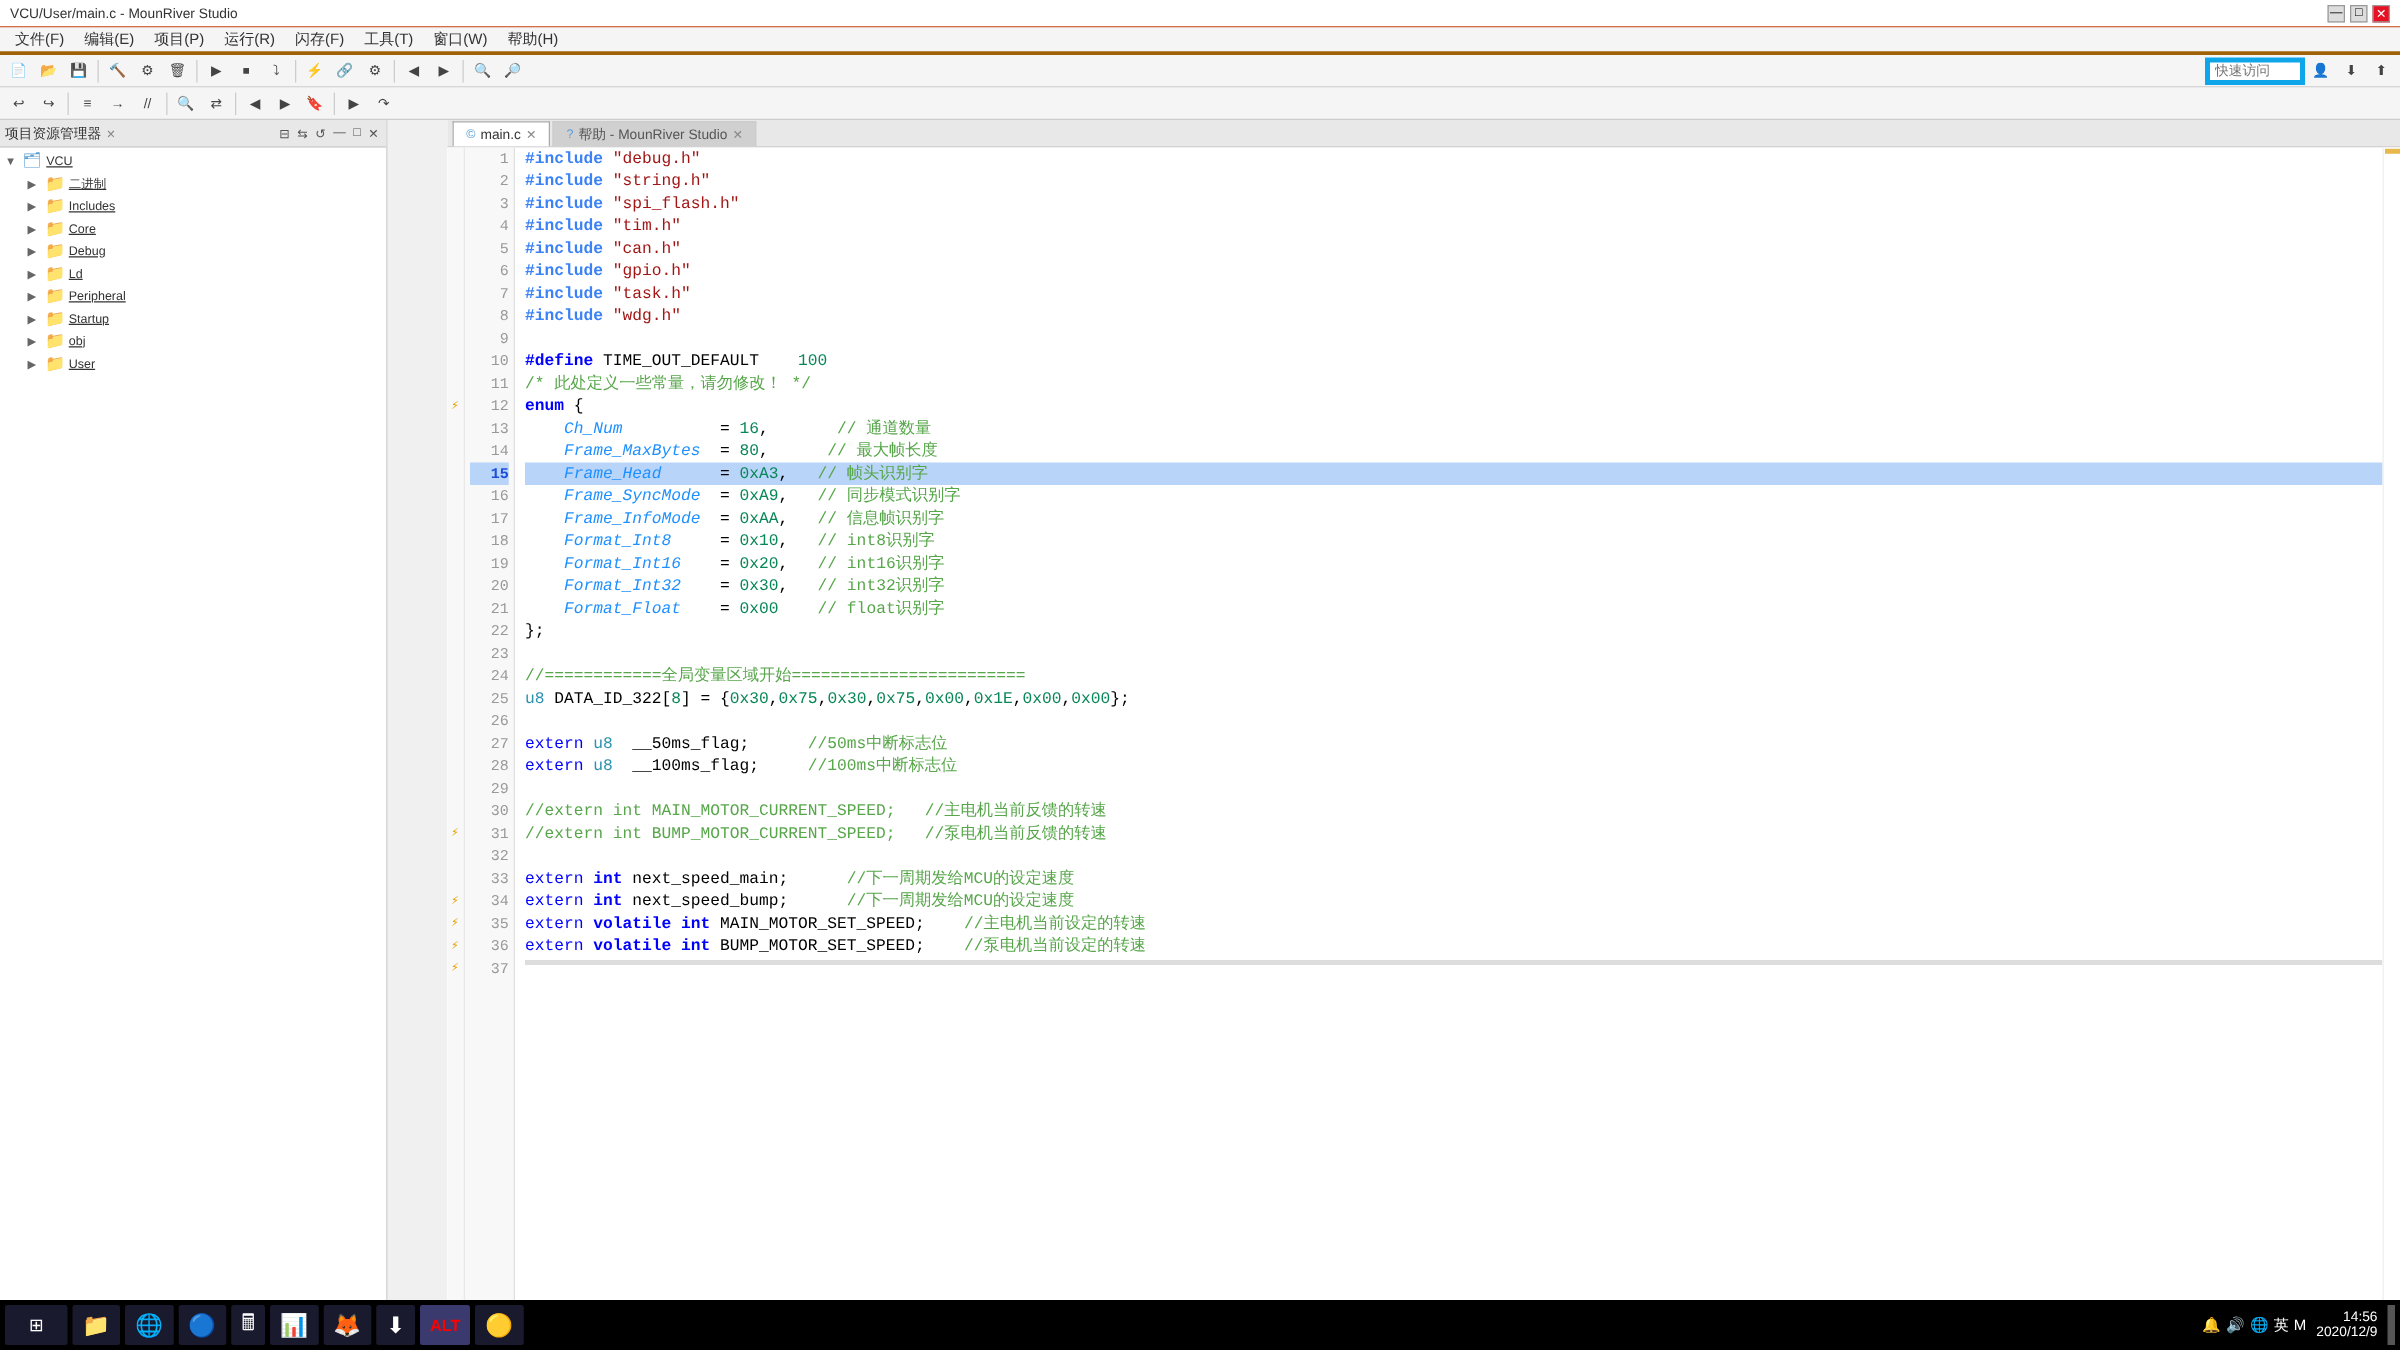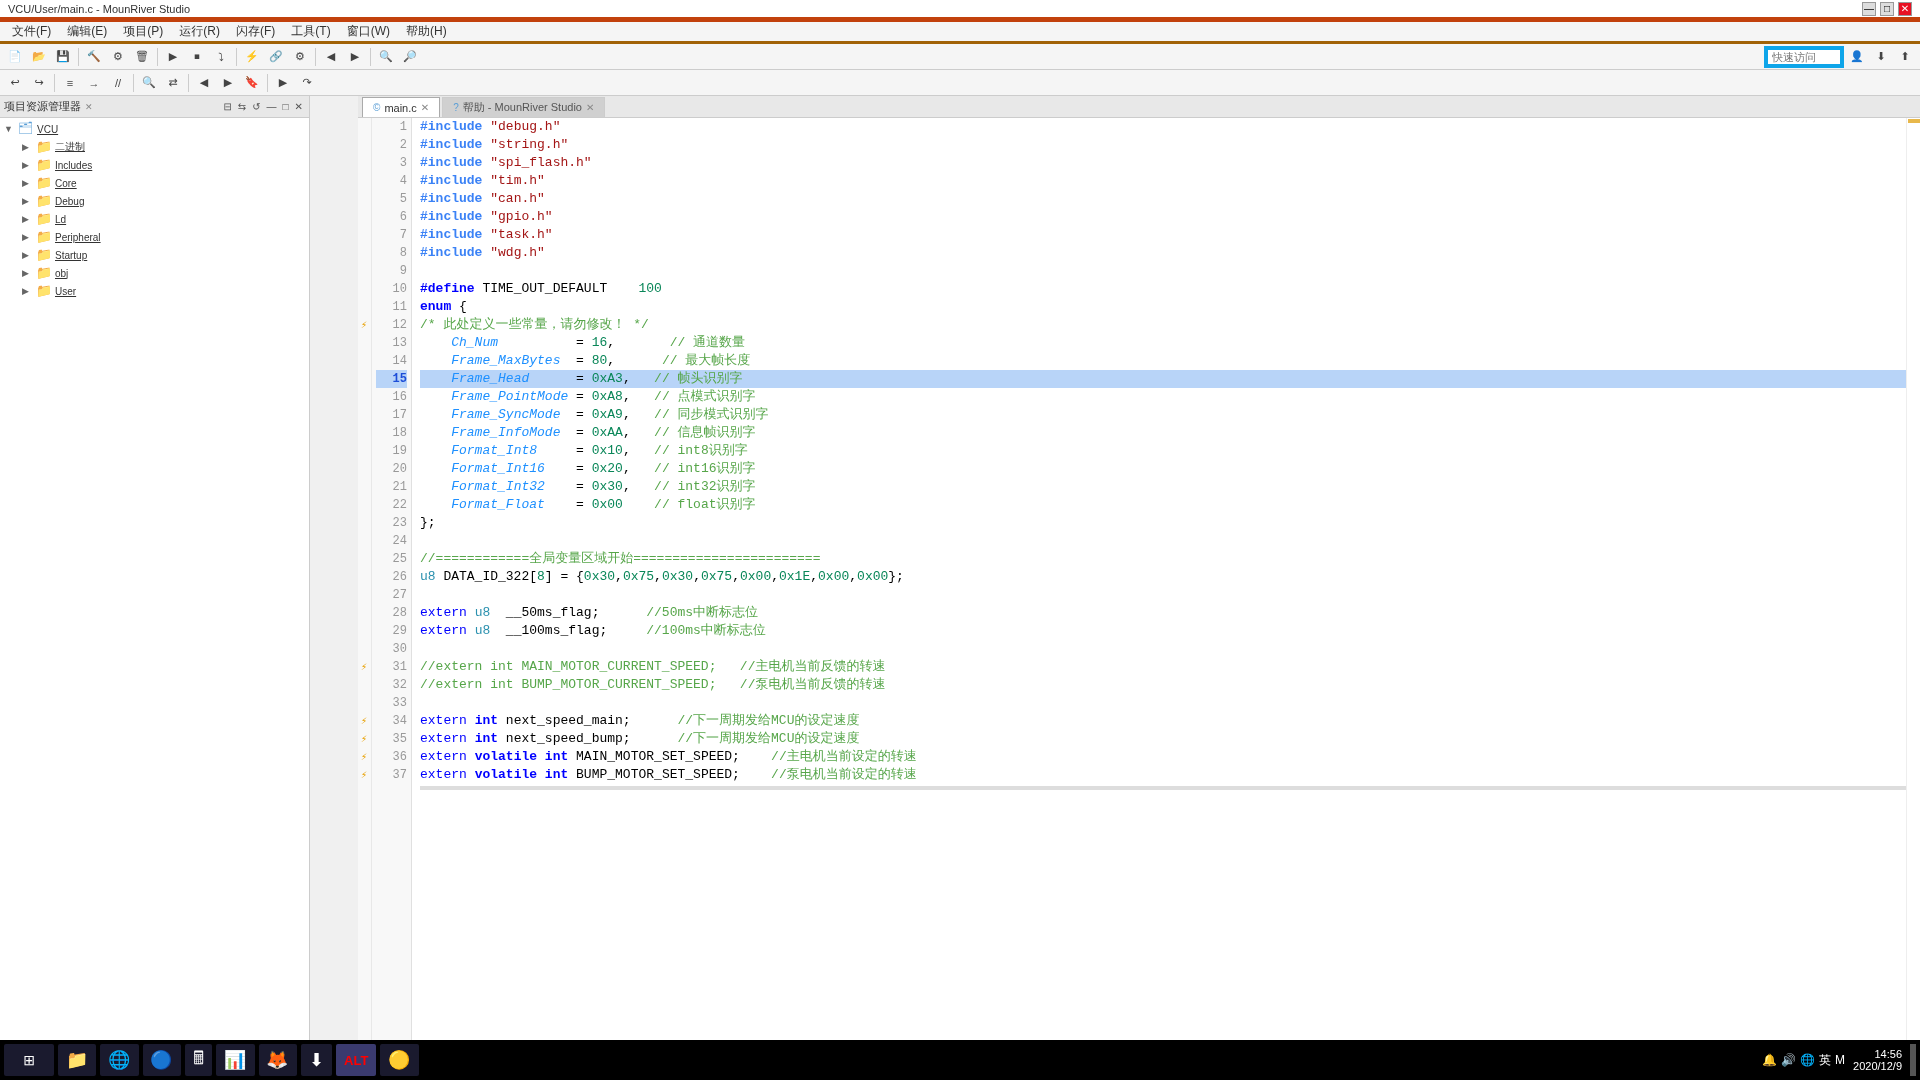--- a/index.html
+++ b/index.html
@@ -2,21 +2,21 @@
 <html><head>
   <meta charset="utf-8">
   <style>
     * { margin: 0; padding: 0; box-sizing: border-box; }
     body { width: 1920px; height: 1080px; overflow: hidden; background: #f0f0f0; font-family: 'Segoe UI', Arial, sans-serif; font-size: 12px; }
 
     
     .title-bar {
       height: 22px;
       background: #fff;
-      border-bottom: 5px solid #c2410c;
+      border-bottom: 1px solid #c2410c;
       display: flex;
       align-items: center;
       padding: 0 8px;
       justify-content: space-between;
     }
     .title-bar-text { font-size: 11px; color: #333; }
     .title-bar-controls { display: flex; gap: 4px; }
     .title-btn { width: 14px; height: 14px; border: 1px solid #999; background: #ddd; cursor: pointer; display: flex; align-items: center; justify-content: center; font-size: 10px; }
 
     
@@ -533,26 +533,25 @@
         <div class="code-line"><span class="inc">#include</span> <span class="inc-file">"debug.h"</span></div>
         <div class="code-line"><span class="inc">#include</span> <span class="inc-file">"string.h"</span></div>
         <div class="code-line"><span class="inc">#include</span> <span class="inc-file">"spi_flash.h"</span></div>
         <div class="code-line"><span class="inc">#include</span> <span class="inc-file">"tim.h"</span></div>
         <div class="code-line"><span class="inc">#include</span> <span class="inc-file">"can.h"</span></div>
         <div class="code-line"><span class="inc">#include</span> <span class="inc-file">"gpio.h"</span></div>
         <div class="code-line"><span class="inc">#include</span> <span class="inc-file">"task.h"</span></div>
         <div class="code-line"><span class="inc">#include</span> <span class="inc-file">"wdg.h"</span></div>
         <div class="code-line"></div>
         <div class="code-line"><span class="def">#define</span> <span style="color:#000">TIME_OUT_DEFAULT</span>    <span class="num">100</span></div>
+        <div class="code-line"><span class="comment">/* 此处定义一些常量，请勿修改！ */</span></div>
         <div class="code-line"><span class="kw">enum</span> {</div>
-        <div class="code-line"><span class="comment">/* 此处定义一些常量，请勿修改！ */</span></div>
         <div class="code-line">    <span class="italic-blue">Ch_Num</span>          = <span class="num">16</span>,       <span class="comment">// 通道数量</span></div>
         <div class="code-line">    <span class="italic-blue">Frame_MaxBytes</span>  = <span class="num">80</span>,      <span class="comment">// 最大帧长度</span></div>
         <div class="code-line highlighted">    <span class="italic-blue">Frame_Head</span>      = <span class="hex">0xA3</span>,   <span class="comment">// 帧头识别字</span></div>
-        <div class="code-line">    <span class="italic-blue">Frame_PointMode</span> = <span class="hex">0xA8</span>,   <span class="comment">// 点模式识别字</span></div>
         <div class="code-line">    <span class="italic-blue">Frame_SyncMode</span>  = <span class="hex">0xA9</span>,   <span class="comment">// 同步模式识别字</span></div>
         <div class="code-line">    <span class="italic-blue">Frame_InfoMode</span>  = <span class="hex">0xAA</span>,   <span class="comment">// 信息帧识别字</span></div>
         <div class="code-line">    <span class="italic-blue">Format_Int8</span>     = <span class="hex">0x10</span>,   <span class="comment">// int8识别字</span></div>
         <div class="code-line">    <span class="italic-blue">Format_Int16</span>    = <span class="hex">0x20</span>,   <span class="comment">// int16识别字</span></div>
         <div class="code-line">    <span class="italic-blue">Format_Int32</span>    = <span class="hex">0x30</span>,   <span class="comment">// int32识别字</span></div>
         <div class="code-line">    <span class="italic-blue">Format_Float</span>    = <span class="hex">0x00</span>    <span class="comment">// float识别字</span></div>
         <div class="code-line">};</div>
         <div class="code-line"></div>
         <div class="code-line"><span class="comment">//============全局变量区域开始========================</span></div>
         <div class="code-line"><span class="type-kw">u8</span> DATA_ID_322[<span class="num">8</span>] = {<span class="hex">0x30</span>,<span class="hex">0x75</span>,<span class="hex">0x30</span>,<span class="hex">0x75</span>,<span class="hex">0x00</span>,<span class="hex">0x1E</span>,<span class="hex">0x00</span>,<span class="hex">0x00</span>};</div>

